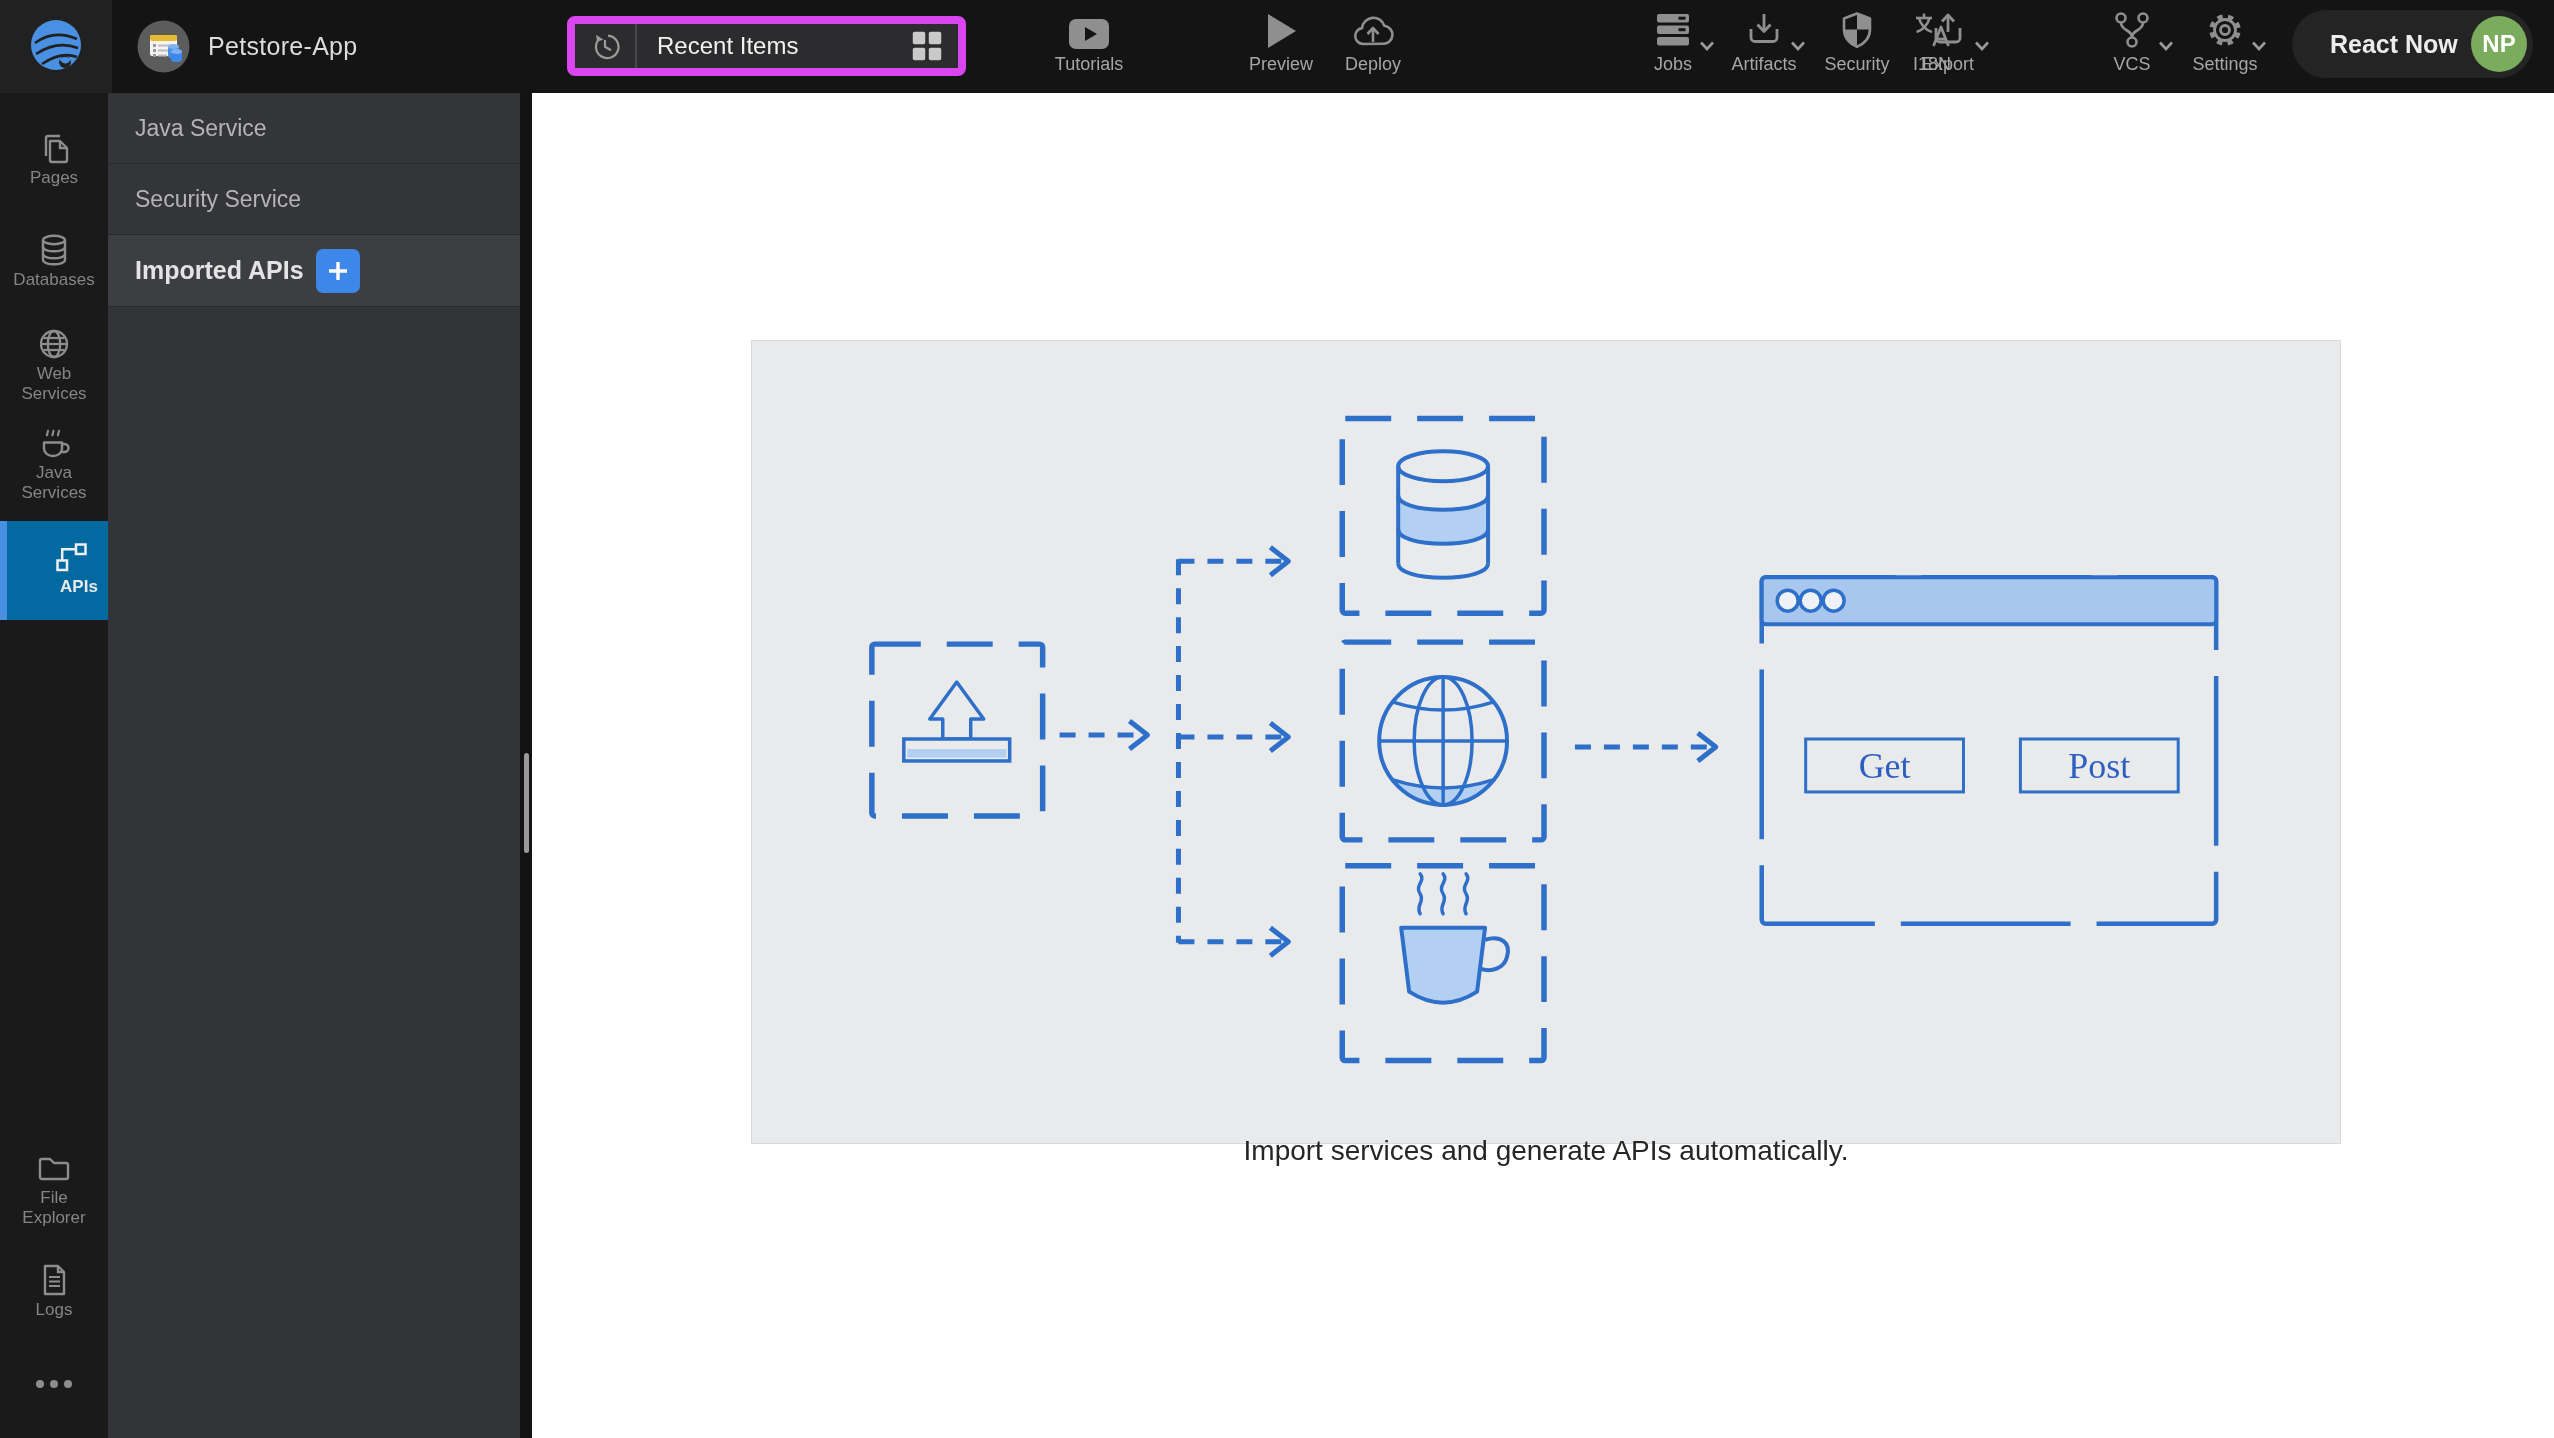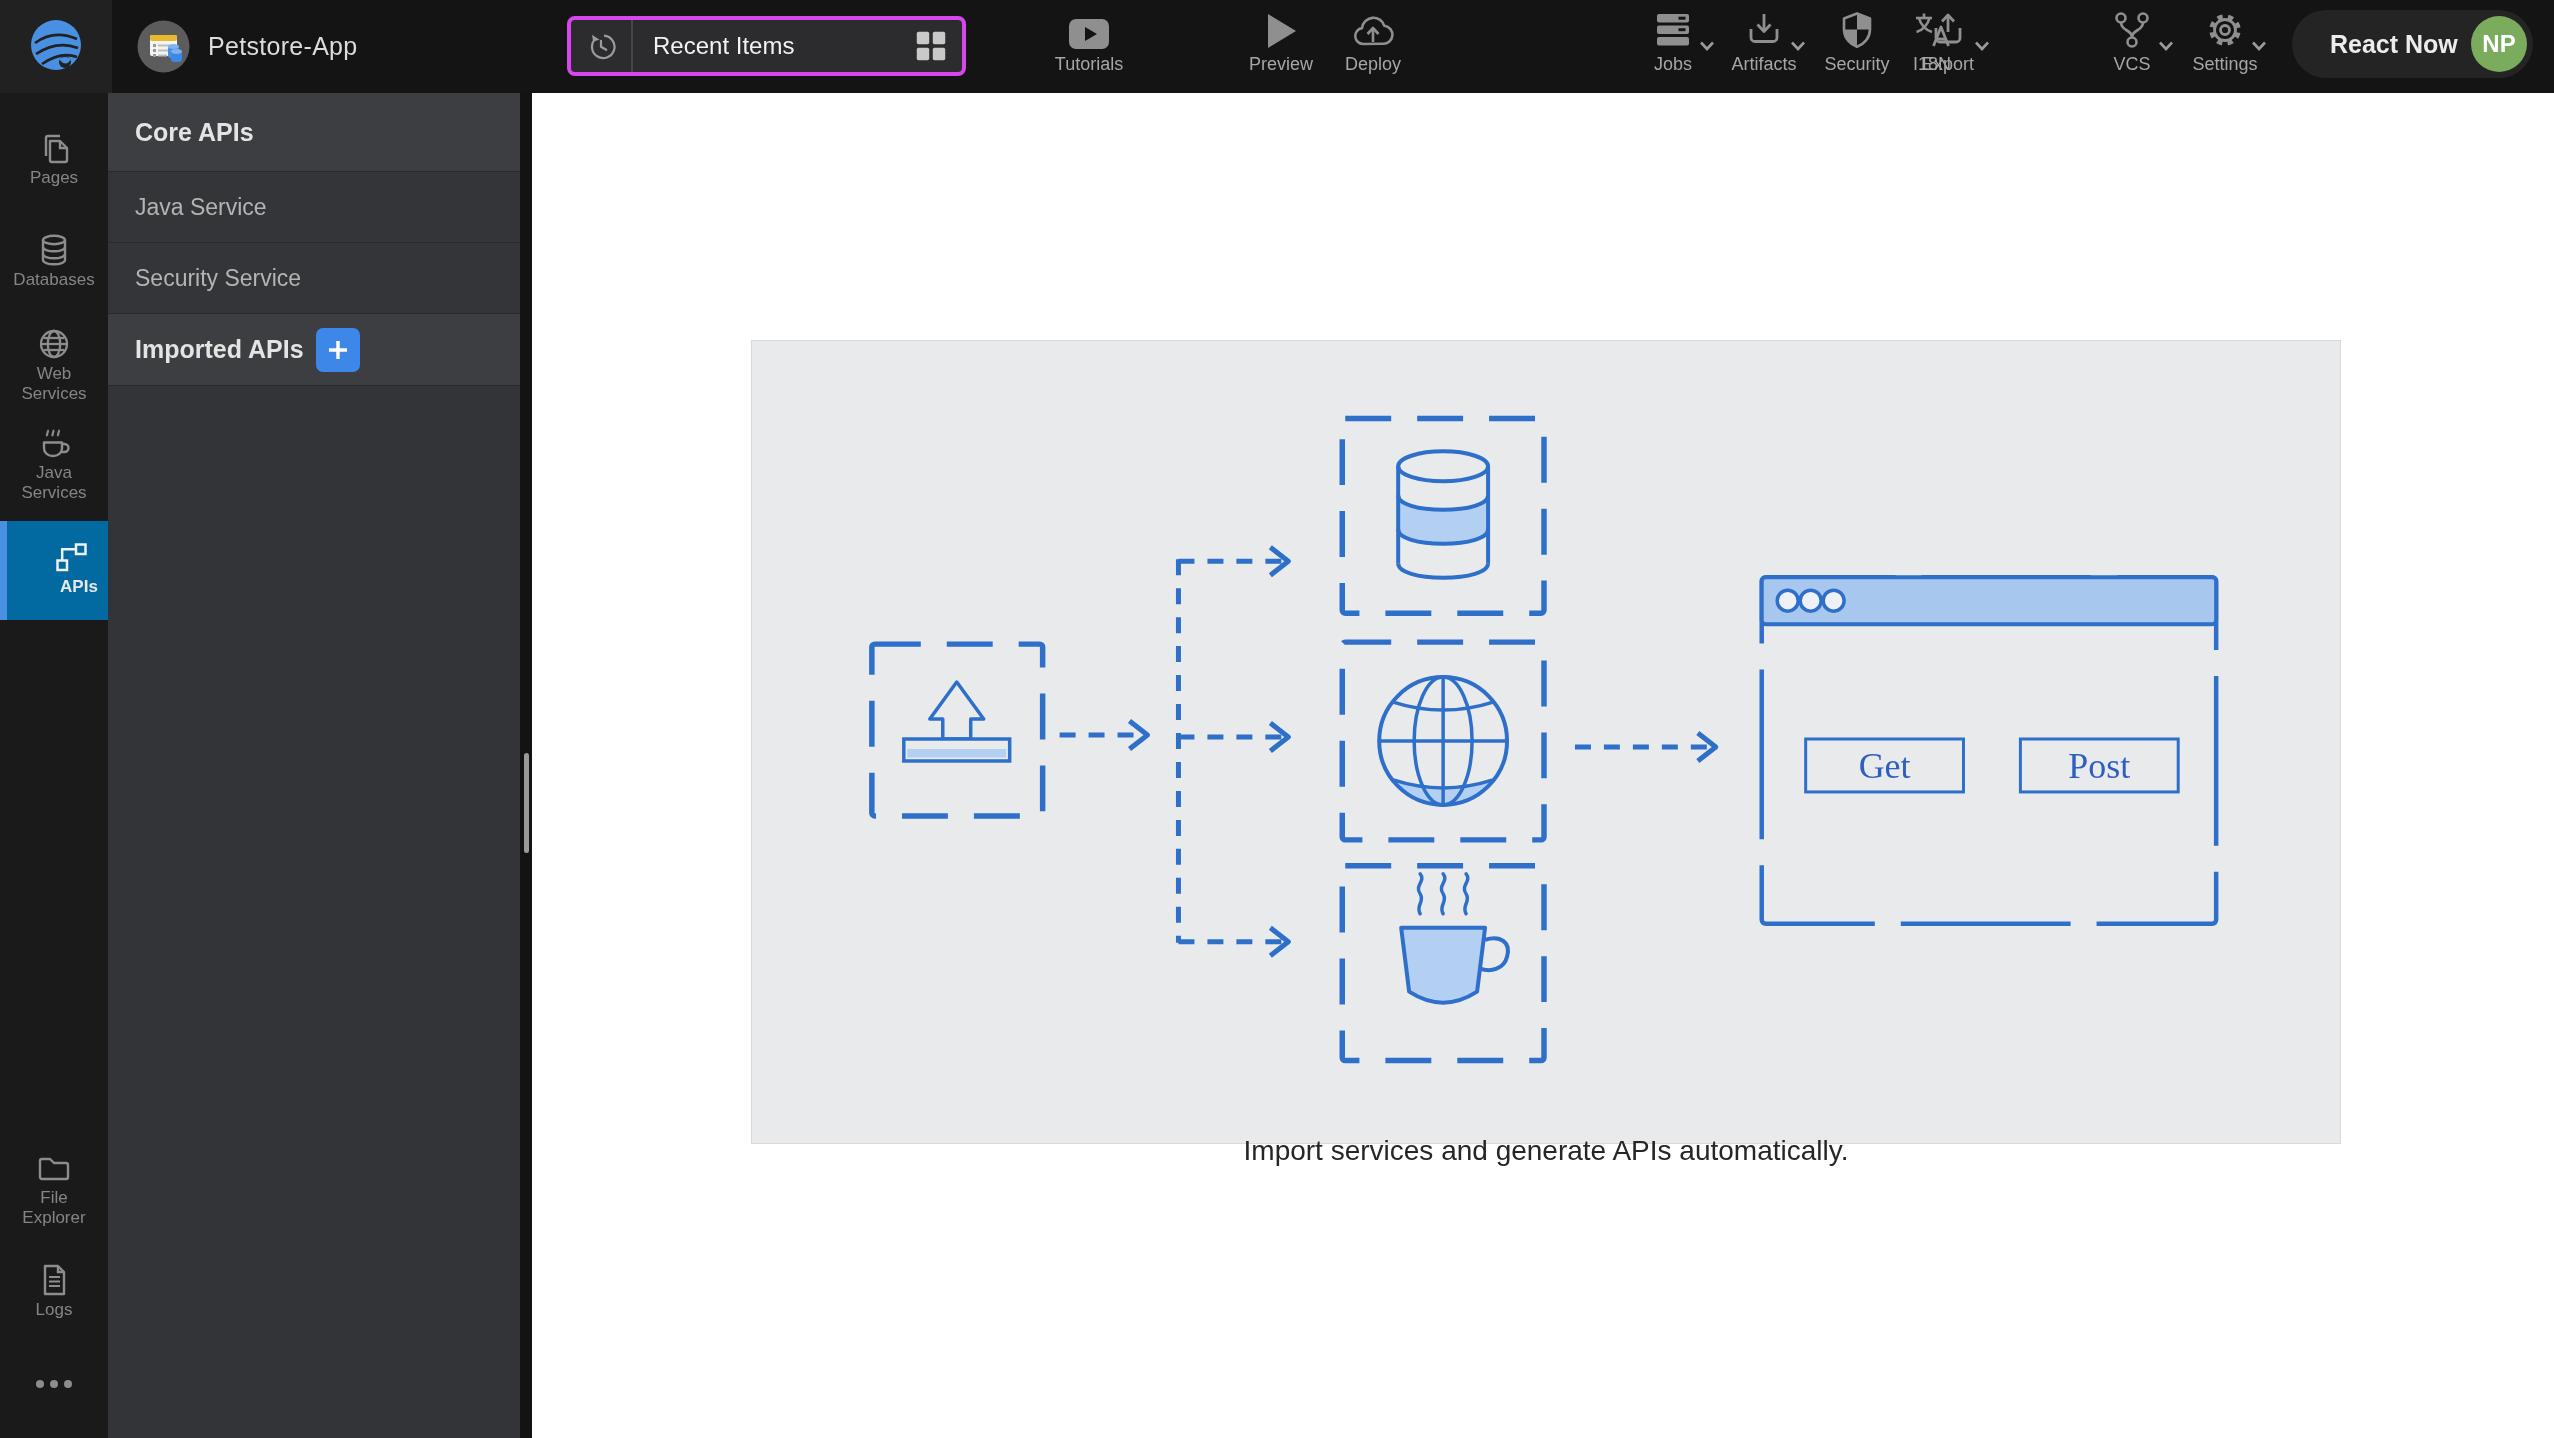--- a/index.html
+++ b/index.html
@@ -6,21 +6,21 @@
   html,body { background:#000; }
   .page {
     position:relative; width:2554px; height:1438px; overflow:hidden;
     background:#ffffff; font-family:"Liberation Sans", sans-serif;
   }
   
   .header { position:absolute; left:0; top:0; width:2554px; height:93px; background:#141414; }
   .logo-tile { position:absolute; left:0; top:0; width:112px; height:93px; background:#212121; display:flex; align-items:center; justify-content:center; }
   .app-badge { position:absolute; left:137px; top:20px; width:53px; height:53px; }
   .app-name { position:absolute; left:208px; top:0; height:93px; display:flex; align-items:center; font-size:25px; color:#dcdcdc; font-weight:500; letter-spacing:0.3px; }
-  .recent { position:absolute; left:567px; top:16px; width:399px; height:60px; background:#2c2c2e; border:4px solid #d946ef; border-radius:8px; display:flex; align-items:center; }
+  .recent { position:absolute; left:567px; top:16px; width:399px; height:60px; background:#2c2c2e; border:8px solid #d946ef; border-radius:8px; display:flex; align-items:center; }
   .recent-seg { width:62px; height:100%; border-right:2px solid #48484b; display:flex; align-items:center; justify-content:center; flex:0 0 auto; }
   .recent-label { flex:1; padding-left:20px; font-size:24px; color:#f2f2f2; }
   .recent-grid { width:32px; height:32px; margin-right:15px; flex:0 0 auto; }
   .tool { position:absolute; top:0; width:130px; transform:translateX(-50%); text-align:center; color:#949494; }
   .tool-icon { height:50px; display:flex; align-items:flex-end; justify-content:center; }
   .tool-label { margin-top:4px; font-size:18px; color:#a6a6a6; white-space:nowrap; }
   .tool-chevron { position:absolute; left:calc(50% + 26px); top:40px; }
   .react-pill { position:absolute; left:2292px; top:10px; width:241px; height:68px; border-radius:34px; background:#242424; display:flex; align-items:center; }
   .react-label { margin-left:38px; font-size:25px; font-weight:bold; color:#ececec; }
   .avatar { position:absolute; right:6px; top:6px; width:56px; height:56px; border-radius:50%; background:#7bab5c; display:flex; align-items:center; justify-content:center; font-size:24px; font-weight:bold; color:#ffffff; }
@@ -305,23 +305,20 @@
     <div class="side-item" style="top:1282px;">
       <svg width="44" height="18" viewBox="0 0 44 18">
         <circle cx="8" cy="9" r="4" fill="#8d8d8d"></circle>
         <circle cx="22" cy="9" r="4" fill="#8d8d8d"></circle>
         <circle cx="36" cy="9" r="4" fill="#8d8d8d"></circle>
       </svg>
     </div>
   </div>
 
   <div class="panel">
-    <div class="panel-header">
-      <span>Core APIs</span>
-    </div>
     <div class="panel-item">Java Service</div>
     <div class="panel-item">Security Service</div>
     <div class="panel-header split">
       <span>Imported APIs</span>
       <span class="add-btn">
         <svg width="24" height="24" viewBox="0 0 24 24">
           <path d="M12,3 V21 M3,12 H21" stroke="#ffffff" stroke-width="3.4" fill="none"></path>
         </svg>
       </span>
     </div>

